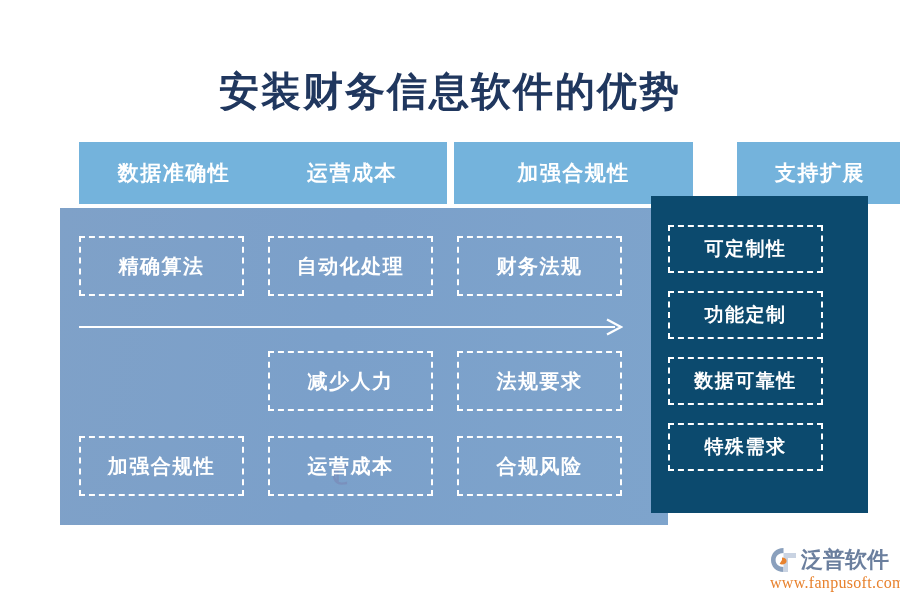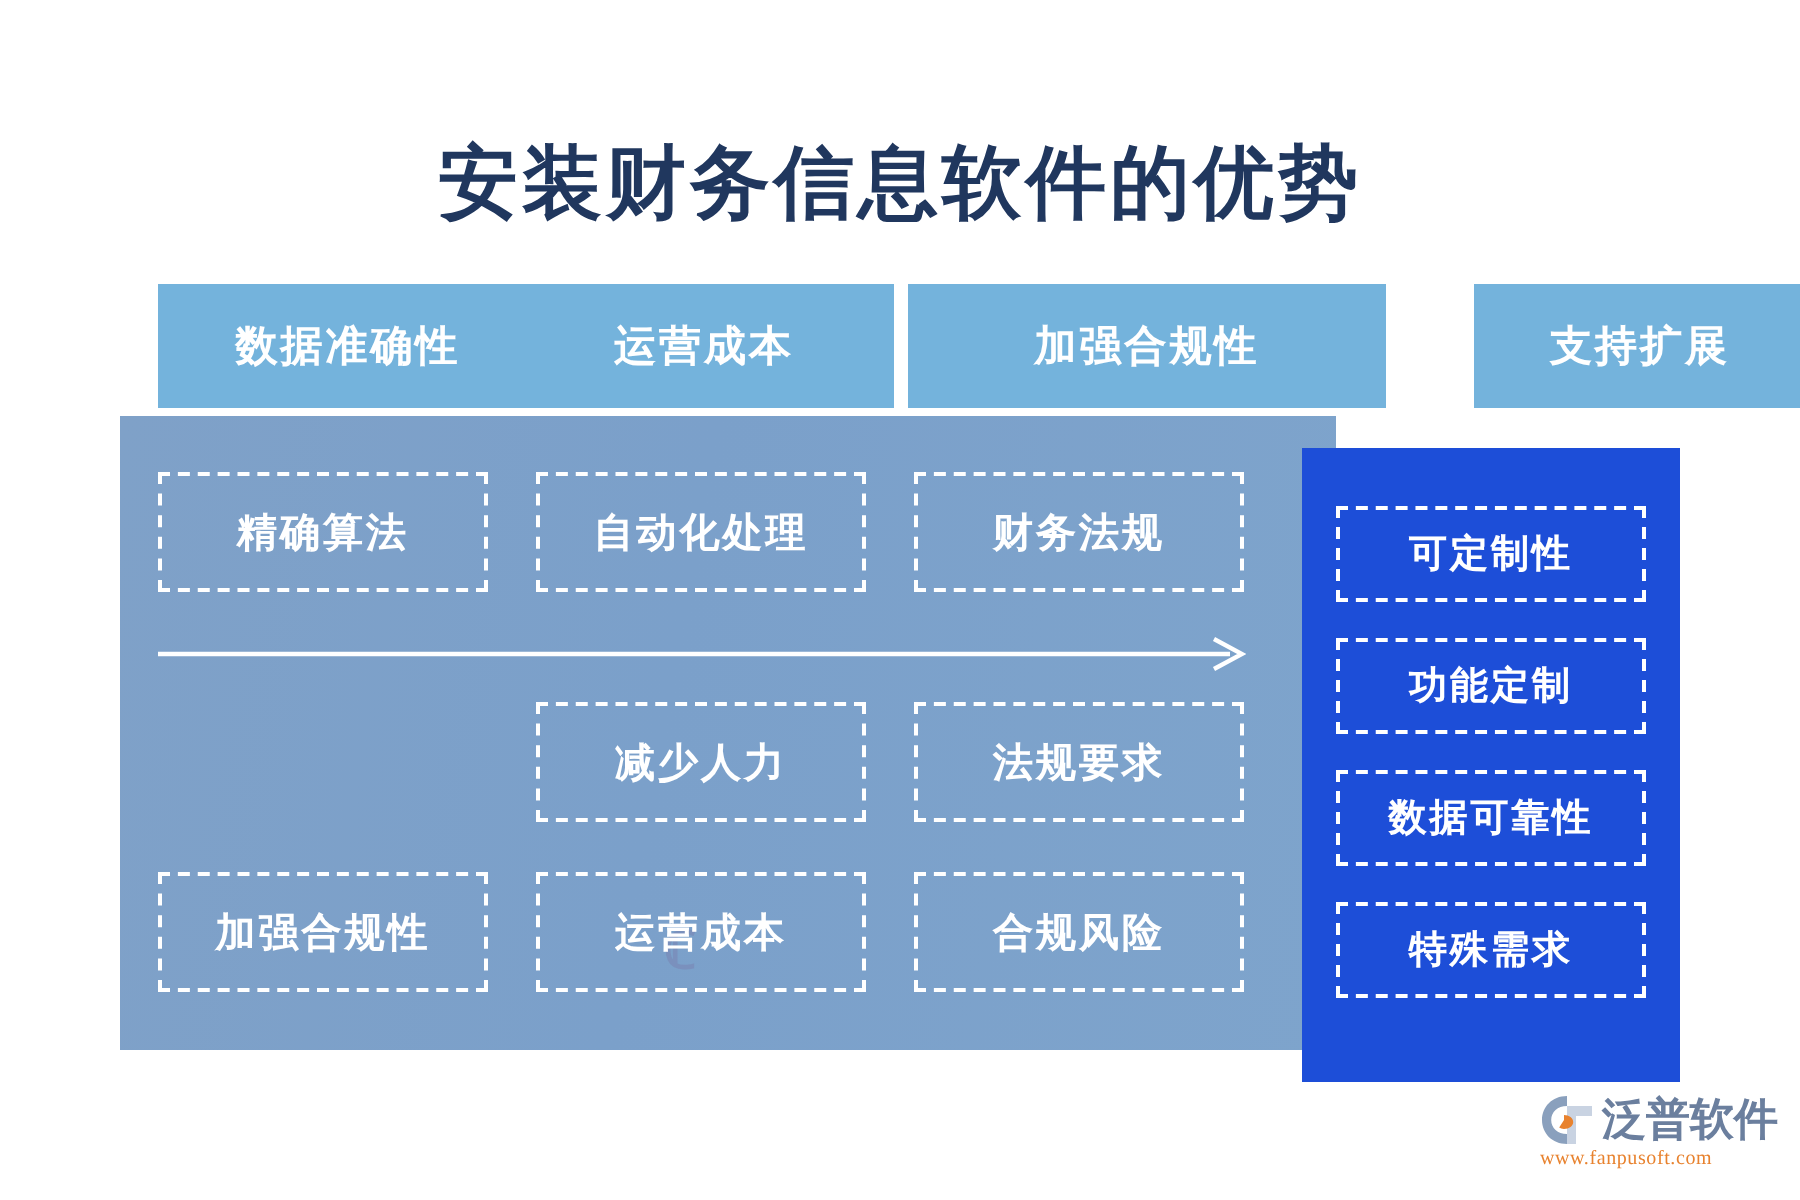--- a/index.html
+++ b/index.html
@@ -102,24 +102,24 @@
     top: 110px;
     width: 544px;
     height: 18px;
   }
   .arrow svg { display: block; }
 
   
   .right-panel {
     position: absolute;
     left: 651px;
-    top: 224px;
-    width: 189px;
+    top: 196px;
+    width: 217px;
     height: 317px;
-    background: #1d4ed8;
+    background: #0c4a6e;
   }
   .right-cell {
     position: absolute;
     left: 17px;
     width: 155px;
     height: 48px;
     border: 2px dashed #ffffff;
     color: #ffffff;
     font-size: 19px;
     font-weight: bold;
@@ -167,21 +167,21 @@
   .logo-text {
     font-size: 22px;
     font-weight: bold;
     color: #6b7f9e;
     letter-spacing: 0px;
     line-height: 26px;
     white-space: nowrap;
   }
   .logo-url {
     font-family: "Liberation Serif", "DejaVu Serif", serif;
-    font-size: 10px;
+    font-size: 16px;
     color: #e8822e;
     letter-spacing: 0.3px;
     margin-top: 1px;
     white-space: nowrap;
   }
 </style>
 </head>
 <body>
 
 <div id="stage">

